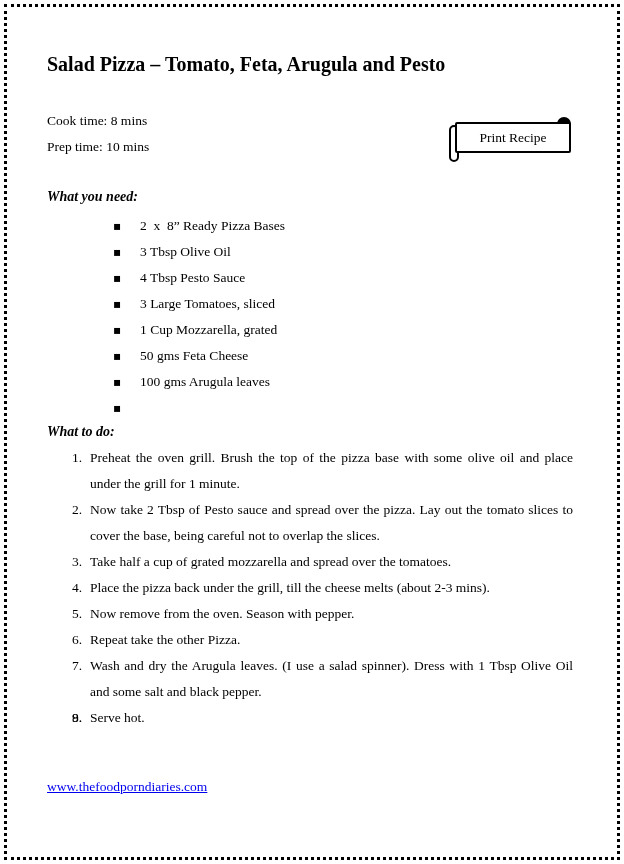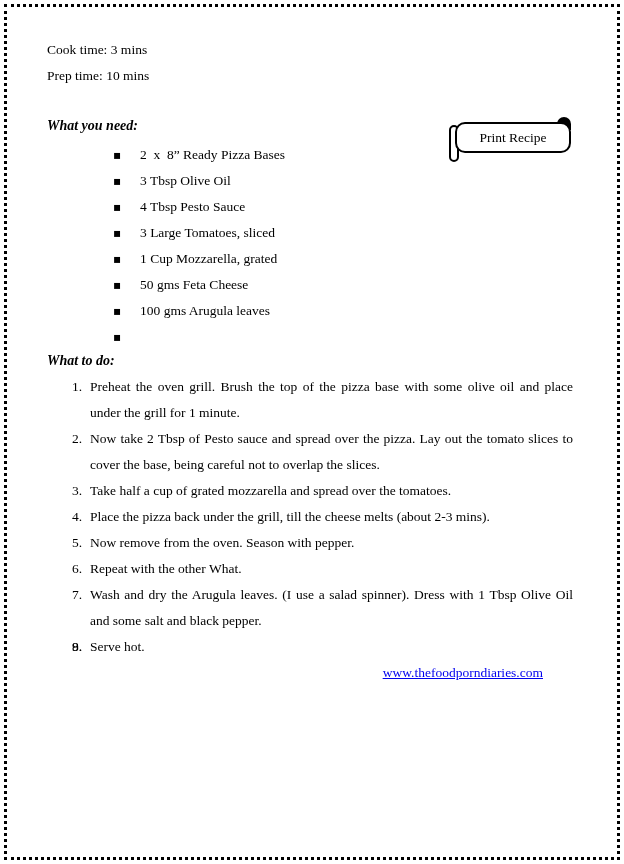--- a/index.html
+++ b/index.html
@@ -61,22 +61,23 @@
   }
   ol.steps li {
     position: relative;
     padding-left: 43px;
     text-align: justify;
   }
   ol.steps .step-num { position: absolute; left: 25px; top: 0; }
   .footer {
     font-size: 13.5px;
     line-height: 26px;
-    text-align: right;
+    text-align: left;
     padding-right: 30px;
+    margin-top: 43px;
   }
   .footer a { text-decoration: underline; cursor: pointer; }
 
   
   .print-btn {
     position: absolute;
     top: 110px;
     right: 46px;
     width: 122px;
     height: 46px;
@@ -88,44 +89,45 @@
     width: 14px; height: 13px;
     background: #000;
     border-radius: 7px 7px 0 3px;
   }
   .print-btn .body {
     position: absolute;
     left: 6px; right: 0; top: 5px;
     height: 27px;
     background: #fff;
     border: 2.5px solid #000;
-    border-radius: 10px;
+    border-radius: 2px;
     display: flex;
     align-items: center;
     justify-content: center;
     font-size: 13.5px;
   }
   .print-btn .roll {
     position: absolute;
     left: 0; top: 8px;
     width: 6px; height: 33px;
     background: #fff;
     border: 2.5px solid #000;
     border-radius: 6px;
   }
 </style>
 </head>
 <body>
 
 <div class="page">
   <div class="content">
 
+    <h1 class="title">Salad Pizza – Tomato, Feta, Arugula and Pesto</h1>
 
     <div class="meta">
-      <span class="meta-line">Cook time: 3 mins</span>
+      <span class="meta-line">Cook time: 8 mins</span>
       <span class="meta-line">Prep time: 10 mins</span>
     </div>
 
     <div class="sec-heading">What you need:</div>
 
     <ul class="ingredients">
 
         <li>
           <span class="bullet">▪</span>
           <span class="ing-text">2  x  8” Ready Pizza Bases</span>
@@ -190,21 +192,21 @@
           <span>Place the pizza back under the grill, till the cheese melts (about 2-3 mins).</span>
         </li>
 
         <li>
           <span class="step-num">5.</span>
           <span>Now remove from the oven. Season with pepper.</span>
         </li>
 
         <li>
           <span class="step-num">6.</span>
-          <span>Repeat with the other What.</span>
+          <span>Repeat take the other Pizza.</span>
         </li>
 
         <li>
           <span class="step-num">7.</span>
           <span>Wash and dry the Arugula leaves. (I use a salad spinner). Dress with 1 Tbsp Olive Oil and some salt and black pepper.</span>
         </li>
 
         <li>
           <span class="step-num">8.</span>
         </li>

